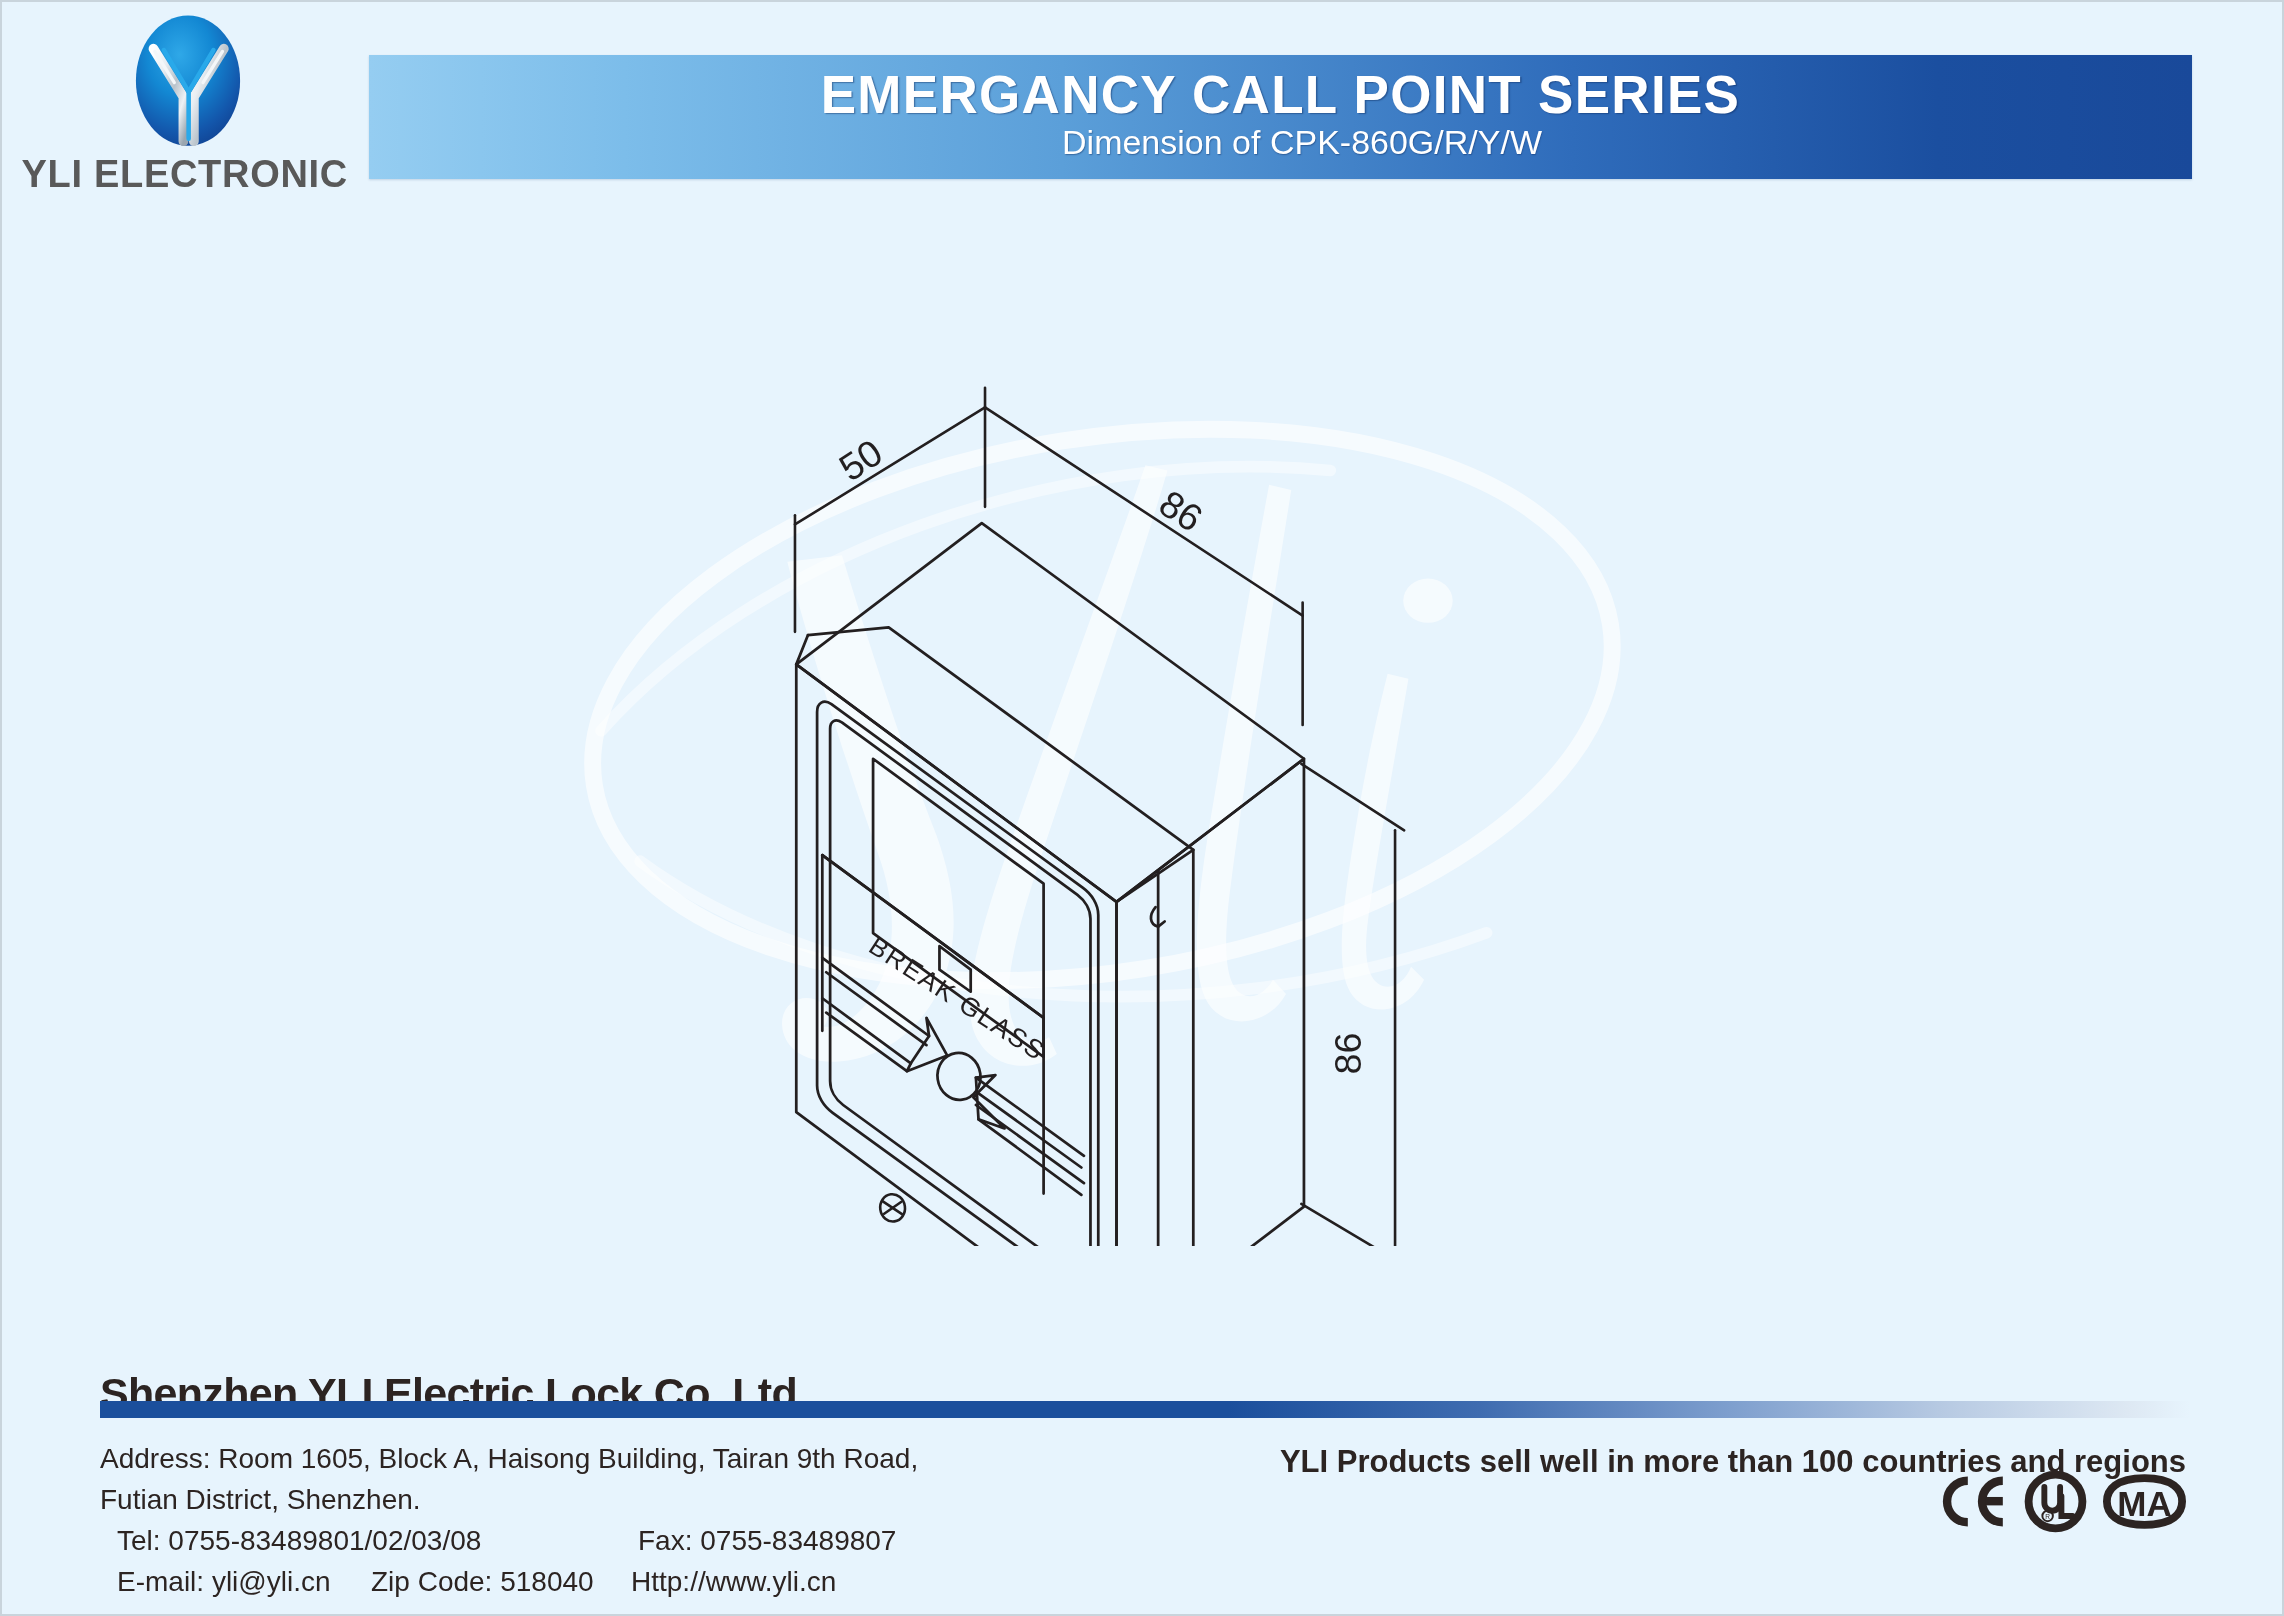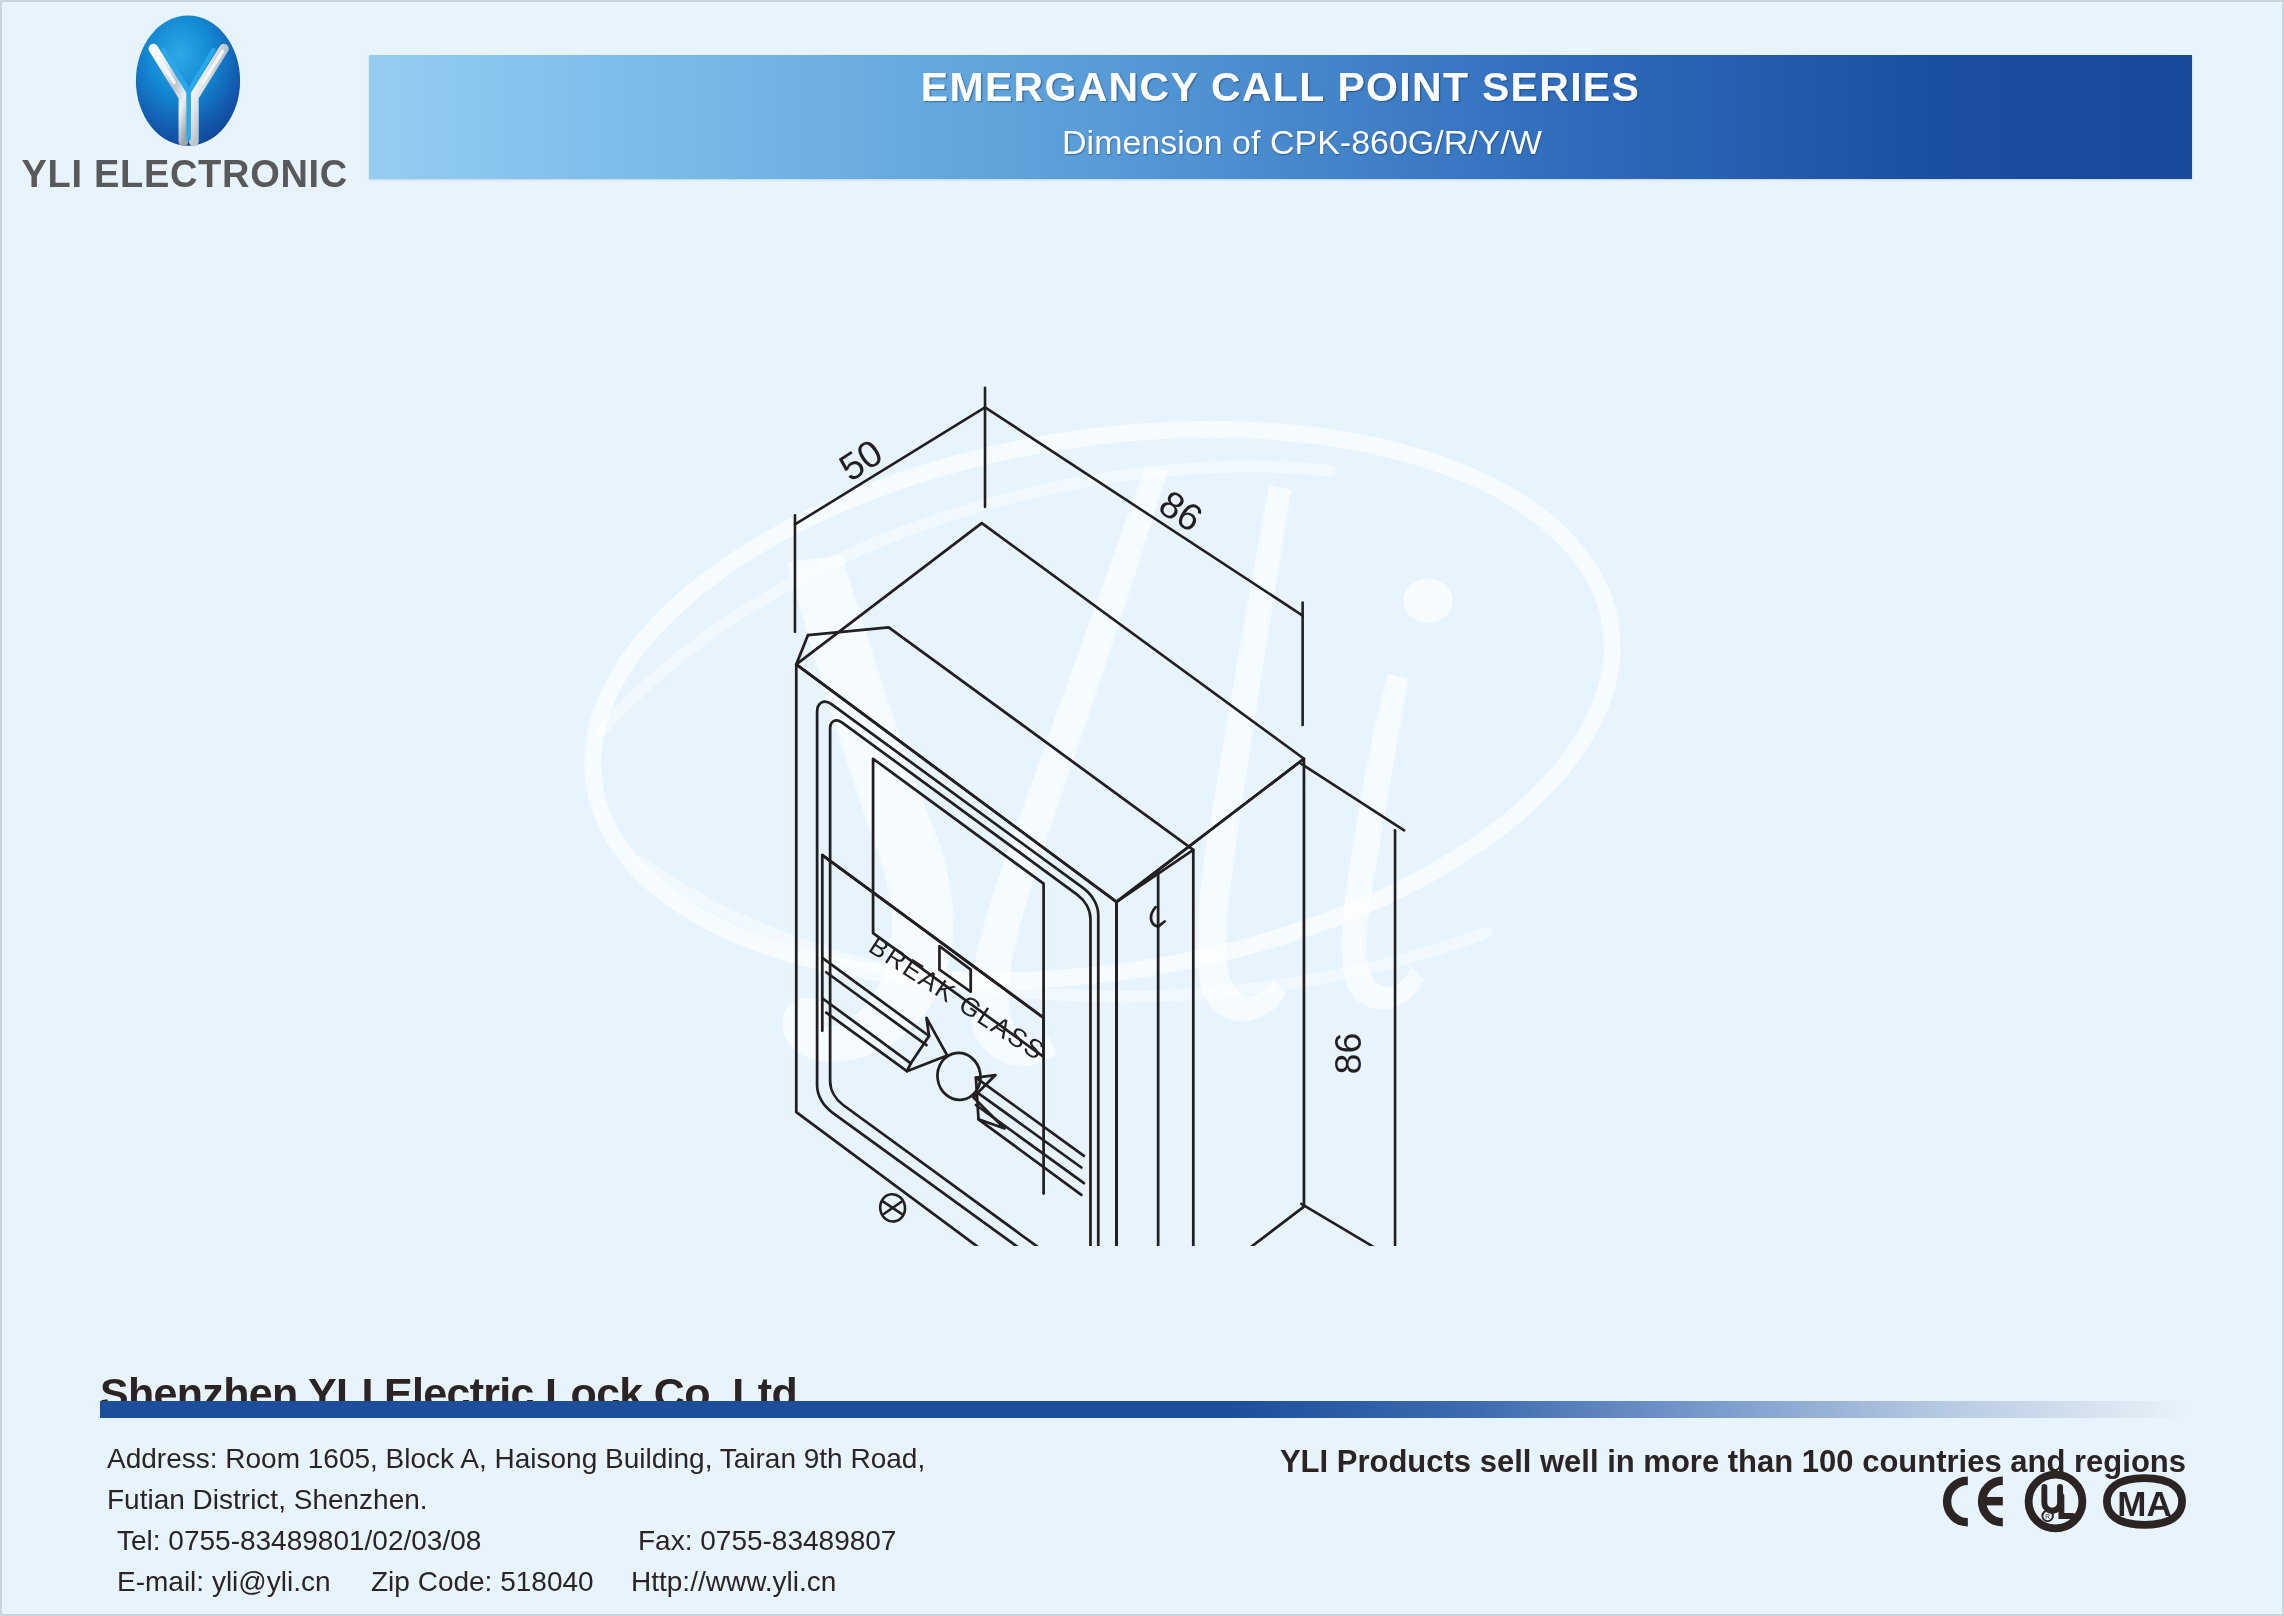--- a/index.html
+++ b/index.html
@@ -72,21 +72,21 @@
     box-shadow: 0 1.3px 2px rgba(120,150,180,.35);
     z-index: 2;
   }
   #header-title {
     position: absolute;
     left: 0;
     right: 0;
     top: 9px;
     text-align: center;
     color: #ffffff;
-    font-size: 41px;
+    font-size: 53px;
     font-weight: bold;
     letter-spacing: 1.3px;
     font-family: "Liberation Sans", sans-serif;
     text-shadow: 1.3px 1.3px 1.3px rgba(10,40,90,.45);
     white-space: nowrap;
     transform: scaleX(1.0);
   }
   #header-subtitle {
     position: absolute;
     left: 0;
@@ -139,21 +139,21 @@
     position: absolute;
     left: 98px;
     top: 1436px;
     width: 1042px;
     color: #2c2422;
     font-size: 28px;
     line-height: 41px;
     font-family: "Liberation Sans", sans-serif;
     z-index: 3;
   }
-  .addr-line { white-space: nowrap; margin-left: 7px; }
+  .addr-line { white-space: nowrap; }
   .addr-row { display: flex; margin-left: 17px; }
   .addr-col-a { width: 521px; }
   .addr-col-b { }
   .addr-seg1 { width: 254px; }
   .addr-seg2 { width: 260px; }
 
   #tagline {
     position: absolute;
     right: 96px;
     top: 1442px;

